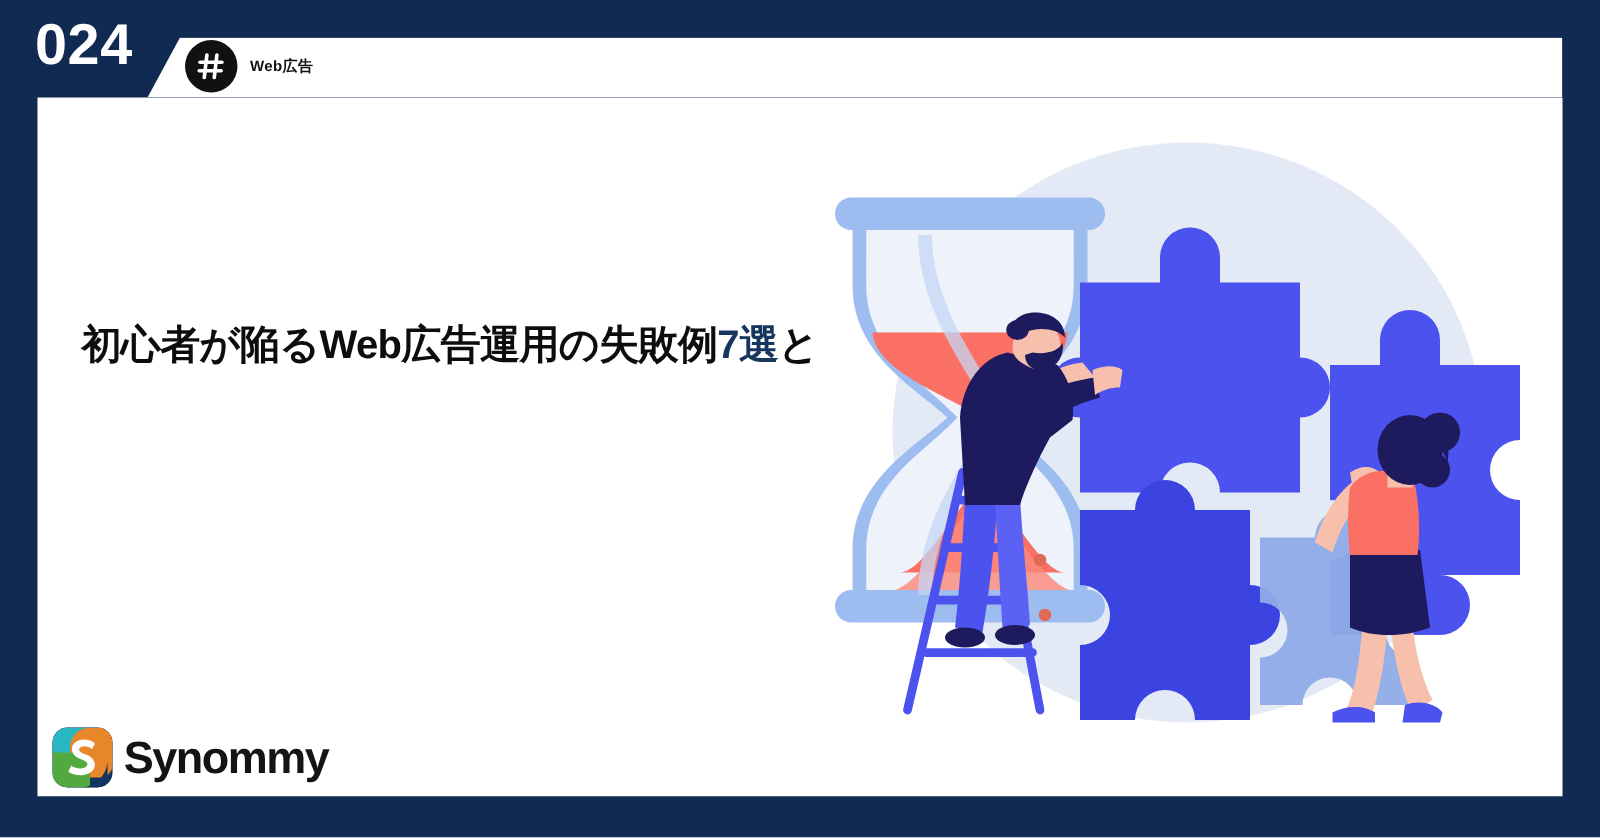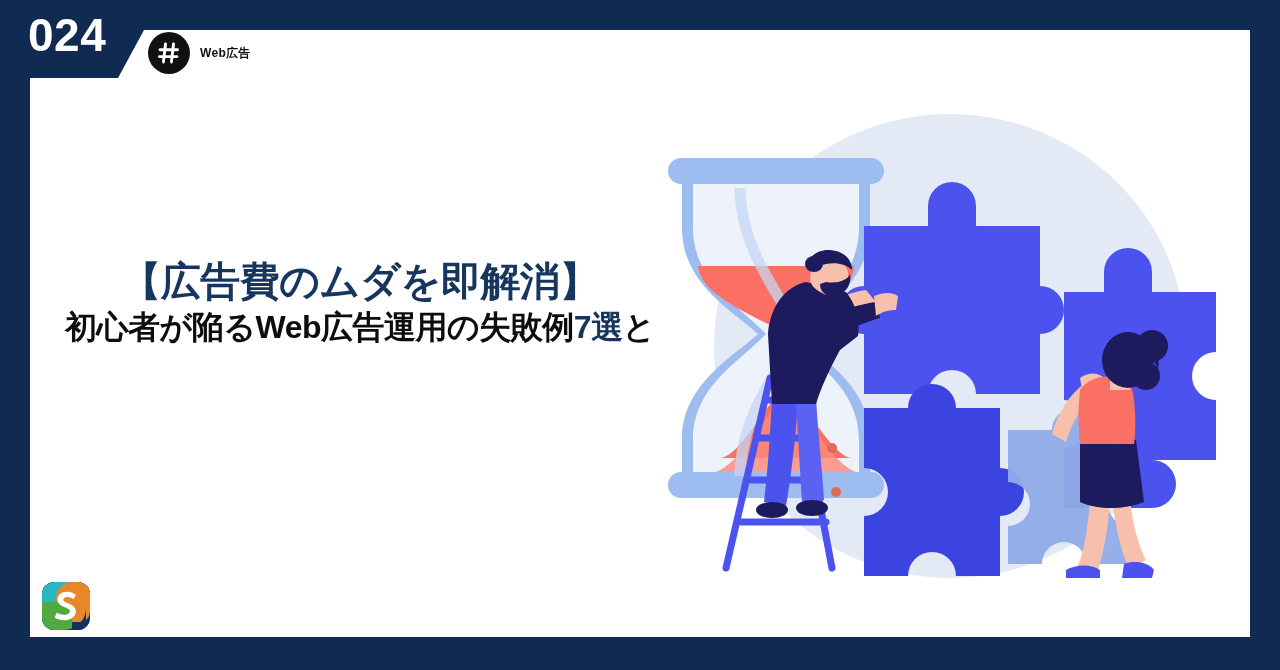--- a/index.html
+++ b/index.html
@@ -107,21 +107,20 @@
         <line x1="17.5" y1="4" x2="15.4" y2="22"></line>
         <line x1="4" y1="9.8" x2="21.5" y2="9.8"></line>
         <line x1="3.4" y1="16.6" x2="20.9" y2="16.6"></line>
       </g>
     </svg>
   </div>
 
   <div id="tag-label">Web広告</div>
 
   <div id="headline">
-    <div class="hl-main">【広告費のムダを即解消】</div>
     <div class="hl-sub"><span>初心者が陥るWeb広告運用の失敗例</span><span class="accent">7選</span><span>と</span></div>
   </div>
 
   <div id="logo">
     <div id="logo-mark">
       <svg viewBox="0 0 48 48" aria-hidden="true">
         <defs>
           <clipPath id="lmClip">
               <rect x="0" y="0" width="48" height="48" rx="12" ry="12"></rect>
             </clipPath>
@@ -134,20 +133,21 @@
           <path d="M0 20 H18 A12 12 0 0 1 30 32 V48 H0 Z" fill="#52a93f"></path>
           <path d="M22 48 A22 22 0 0 0 44 26 V48 Z" fill="#12355f"></path>
           <path d="M34 13 C30 9 22 8.5 18 12 C13.5 16 15.5 22.5 21 24.5
                    C26 26.4 29 27.6 27.6 30.4 C26.2 33.2 19.5 33.8 15 30.6
                    L12.6 35.4 C18.4 39.4 28.5 39.2 32.4 34
                    C36.2 28.9 32.4 23.6 26.8 21.6
                    C22.4 20 20.4 18.8 21.6 16.6 C22.9 14.2 28.4 14.4 31.6 17.2 Z" fill="#ffffff"></path>
         </g>
       </svg>
     </div>
+    <div id="logo-word">Synommy</div>
   </div>
 
   <div id="illustration">
     <svg viewBox="0 0 560 520" xmlns="http://www.w3.org/2000/svg">
       <defs>
         <clipPath id="frameClip">
             <rect x="0" y="0" width="560" height="520"></rect>
           </clipPath>
       </defs>
       <g clip-path="url(#frameClip)">

